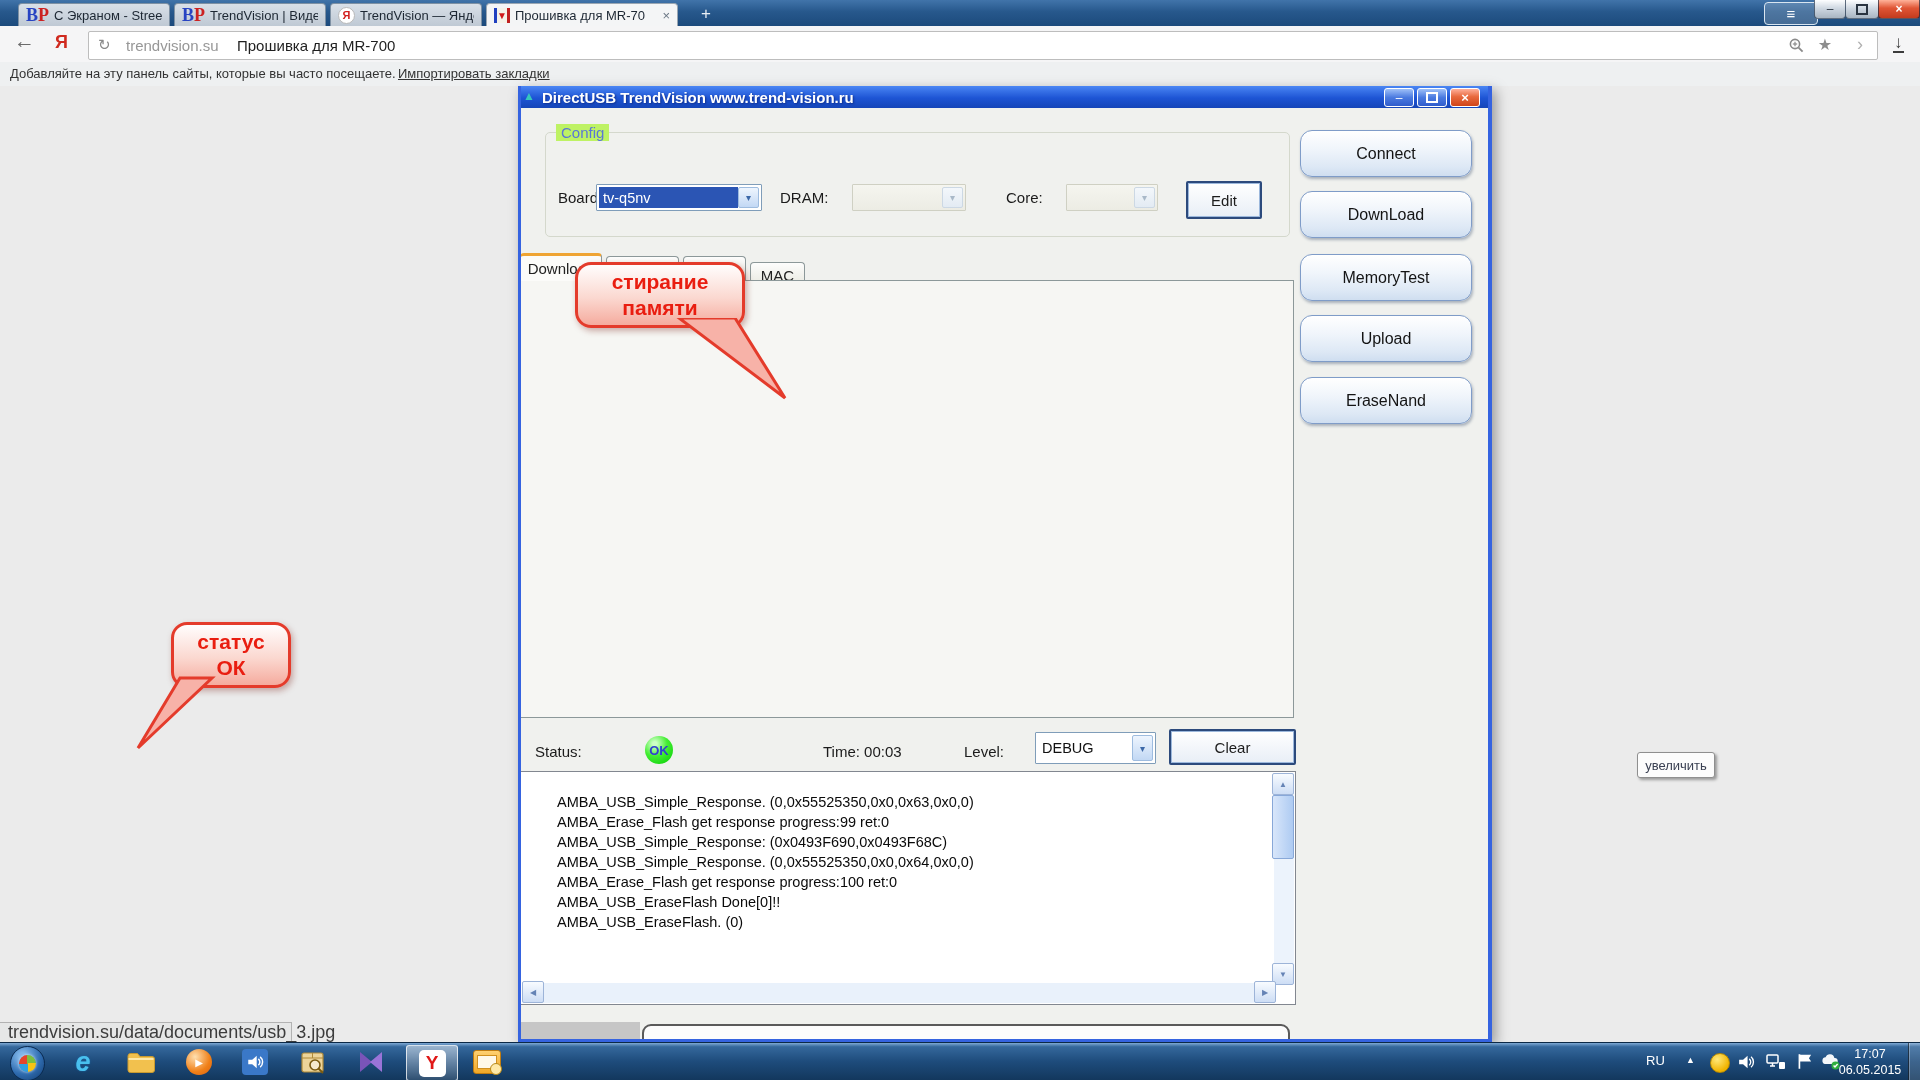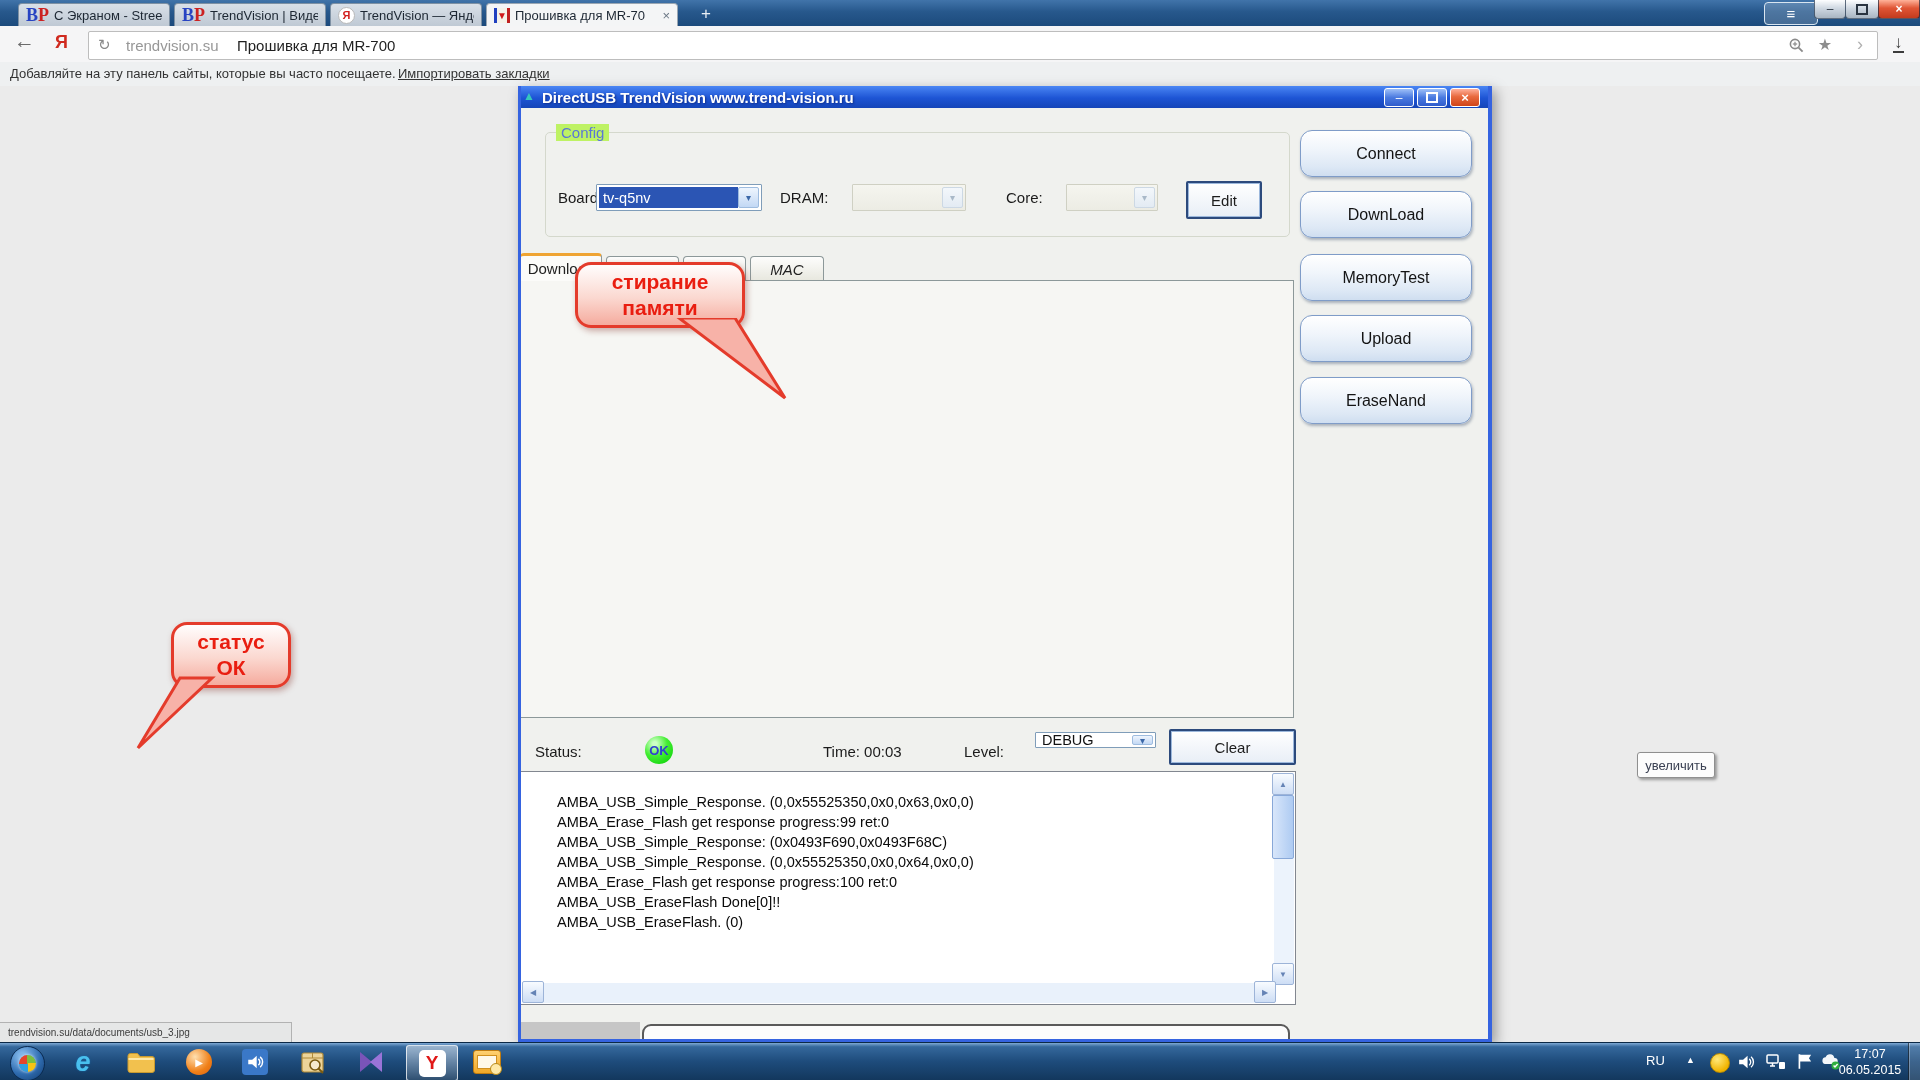--- a/index.html
+++ b/index.html
@@ -125,21 +125,21 @@
     font-weight:bold;display:flex;flex-direction:column;align-items:center;justify-content:center;
     line-height:1.25;box-shadow:2px 3px 6px rgba(120,30,20,.35);box-sizing:border-box;}
   .ctail{position:absolute;z-index:31;}
   
   #pg-tip{position:absolute;left:1637px;top:666px;width:76px;height:24px;background:#fcfcfc;
     border:1px solid #8f8f8f;border-radius:3px;box-shadow:2px 2px 3px rgba(0,0,0,.35);
     font-size:13px;color:#3a4052;display:flex;align-items:center;justify-content:center;z-index:25;}
   
   #status-box{position:absolute;left:0;top:1022px;width:292px;height:20px;background:#e6e7e7;
     border-top:1px solid #b2b2b2;border-right:1px solid #b2b2b2;z-index:40;
-    font-size:10px;color:#3c3c3c;display:flex;align-items:center;padding-left:8px;box-sizing:border-box;}
+    font-size:18px;color:#3c3c3c;display:flex;align-items:center;padding-left:8px;box-sizing:border-box;}
   
   #taskbar{position:absolute;left:0;top:1042px;width:1920px;height:38px;z-index:50;
     background:linear-gradient(180deg,#7ea9d4 0,#35689c 10%,#1e4c7c 48%,#12365b 100%);
     border-top:1px solid #0c2946;}
   .tkslot{position:absolute;top:2px;width:50px;height:34px;display:flex;align-items:center;justify-content:center;}
   #orb{position:absolute;left:10px;top:3px;width:33px;height:33px;border-radius:50%;
     border:1px solid #0a2a50;background:radial-gradient(circle at 35% 28%,#7db4e8 0 12%,#2f6cb0 55%,#123c70);
     display:flex;align-items:center;justify-content:center;}
   #orb-flag{width:17px;height:17px;border-radius:50%;transform:rotate(0deg);
     background:conic-gradient(#7cbf3f 0 25%,#f8c314 0 50%,#2f9fe0 0 75%,#e4452c 0);
@@ -260,21 +260,21 @@
     </div>
     <span class="lbl" style="left:488px;top:103px;">Core:</span>
     <div class="combo dis" style="left:548px;top:98px;width:92px;height:27px;">
       <span class="cbtn">▾</span>
     </div>
     <button class="xpbtn focusbtn" style="left:668px;top:95px;width:76px;height:38px;">Edit</button>
 
     <div class="dtab active" style="left:2px;top:167px;width:82px;height:28px;">Download</div>
     <div class="dtab" style="left:88px;top:170px;width:73px;height:25px;">Memory</div>
     <div class="dtab" style="left:165px;top:170px;width:63px;height:25px;">Option</div>
-    <div class="dtab" style="left:232px;top:170px;width:74px;height:25px;font-style:italic;">MAC</div>
+    <div class="dtab" style="left:232px;top:176px;width:55px;height:25px;">MAC</div>
     <div id="tabpanel" style="left:2px;top:194px;width:772px;height:436px;"></div>
 
     <span class="radio" style="left:35px;top:235px;"></span>
     <span class="lbl" style="left:60px;top:236px;">Boot Loader (Amboot)</span>
     <span class="cb off" style="left:384px;top:234px;"></span>
     <span class="lbl dim" style="left:410px;top:236px;">HAL</span>
     <div class="combo dis" style="left:31px;top:267px;width:576px;height:29px;">
       <span class="cbtn">▾</span>
     </div>
     <button class="xpbtn" style="left:621px;top:264px;width:121px;height:34px;">Choose</button>
@@ -306,21 +306,21 @@
     <span class="lbl dim" style="left:60px;top:474px;">DSP Images Directory</span>
     <div class="combo dis" style="left:31px;top:505px;width:576px;height:30px;">
       <span class="cbtn">▾</span>
     </div>
     <button class="xpbtn" style="left:621px;top:502px;width:121px;height:35px;">Choose</button>
 
     <span class="lbl" style="left:17px;top:657px;">Status:</span>
     <div id="ok-badge" style="left:127px;top:650px;">OK</div>
     <span class="lbl" style="left:305px;top:657px;">Time: 00:03</span>
     <span class="lbl" style="left:446px;top:657px;">Level:</span>
-    <div class="combo" style="left:517px;top:646px;width:121px;height:16px;padding-left:32px;">
+    <div class="combo" style="left:517px;top:646px;width:121px;height:32px;padding-left:32px;">
       <span class="ctxt">DEBUG</span>
       <span class="cbtn">▾</span>
     </div>
     <button class="xpbtn focusbtn" style="left:651px;top:643px;width:127px;height:36px;">Clear</button>
 
     <div id="logbox" style="left:2px;top:685px;width:776px;height:234px;">
       <div style="position:absolute;left:8px;top:20px;right:26px;overflow:hidden;margin-left:28px;">
         <div class="logline">AMBA_USB_Simple_Response. (0,0x55525350,0x0,0x63,0x0,0)</div>
         <div class="logline">AMBA_Erase_Flash get response progress:99 ret:0</div>
         <div class="logline">AMBA_USB_Simple_Response: (0x0493F690,0x0493F68C)</div>

